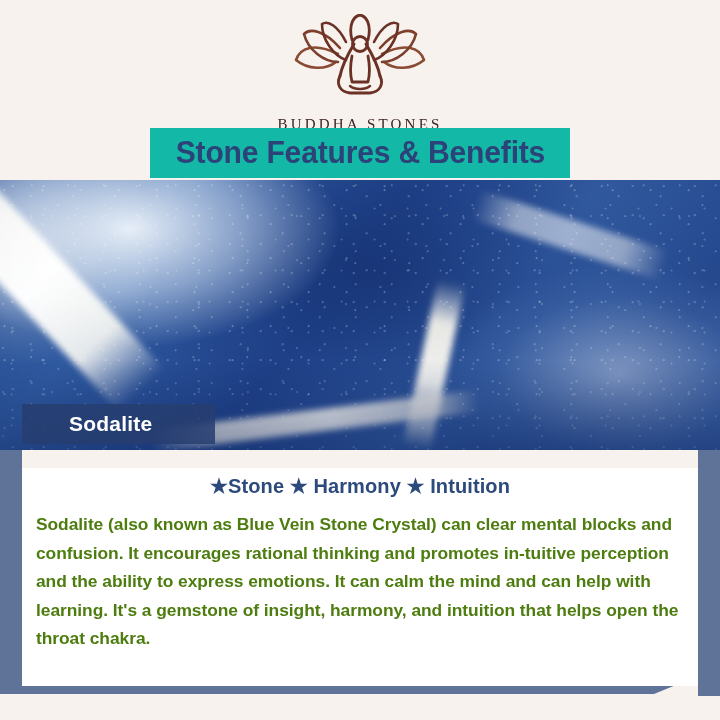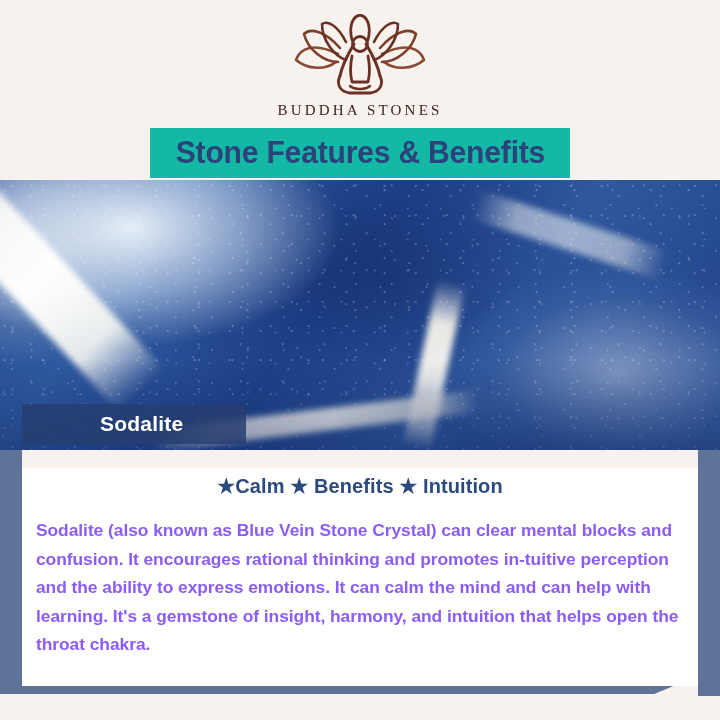--- a/index.html
+++ b/index.html
@@ -70,21 +70,21 @@
     left: 0; top: 14px;
     width: 720px;
     text-align: center;
   }
   .logo-mark {
     display: block;
     margin: 0 auto;
   }
   .logo-word {
     display: block;
-    margin-top: 0;
+    margin-top: 14px;
     font-family: "Liberation Serif", serif;
     font-size: 15px;
     letter-spacing: 3.2px;
     color: #3d2320;
     text-align: center;
   }
 
   
   .title-banner {
     position: absolute;
@@ -178,21 +178,20 @@
   }
 
   
   .name-bar {
     position: absolute;
     left: 22px; top: 404px;
     width: 193px; height: 40px;
     background: rgba(39,62,112,0.86);
     display: flex;
     align-items: center;
-    padding-left: 31px;
   }
   .name-text {
     margin-left: 47px;
     font-size: 21px;
     font-weight: bold;
     color: #ffffff;
     letter-spacing: 0.2px;
   }
 
   
@@ -213,26 +212,26 @@
     left: 0; top: 6px;
     width: 676px;
     text-align: center;
     font-size: 20px;
     font-weight: bold;
     color: #2d4a7c;
     letter-spacing: 0.1px;
   }
   .body-text {
     position: absolute;
-    left: 14px; top: 48px;
+    left: 14px; top: 42px;
     width: 652px;
     font-size: 17.4px;
     font-weight: bold;
     line-height: 28.5px;
-    color: #8b5cf6;
+    color: #4d7c0f;
     letter-spacing: -0.05px;
   }
 </style>
 </head>
 <body>
 
 <div id="poster">
 
   <div class="frame-top"></div>
   <div class="frame-top-left-cream"></div>
@@ -289,17 +288,17 @@
     <div class="vein vein-b"></div>
     <div class="photo-dark-bottom"></div>
   </div>
 
   <div class="name-bar">
     <span class="name-text">Sodalite</span>
   </div>
 
   <div class="cream-strip"></div>
   <div class="content">
-    <div class="keywords">★Calm ★ Benefits ★ Intuition</div>
+    <div class="keywords">★Stone ★ Harmony ★ Intuition</div>
     <div class="body-text">Sodalite (also known as Blue Vein Stone Crystal) can clear mental blocks and confusion. It encourages rational thinking and promotes in-tuitive perception and the ability to express emotions. It can calm the mind and can help with learning. It's a gemstone of insight, harmony, and intuition that helps open the throat chakra.</div>
   </div>
 
 </div>
 
 </body></html>

